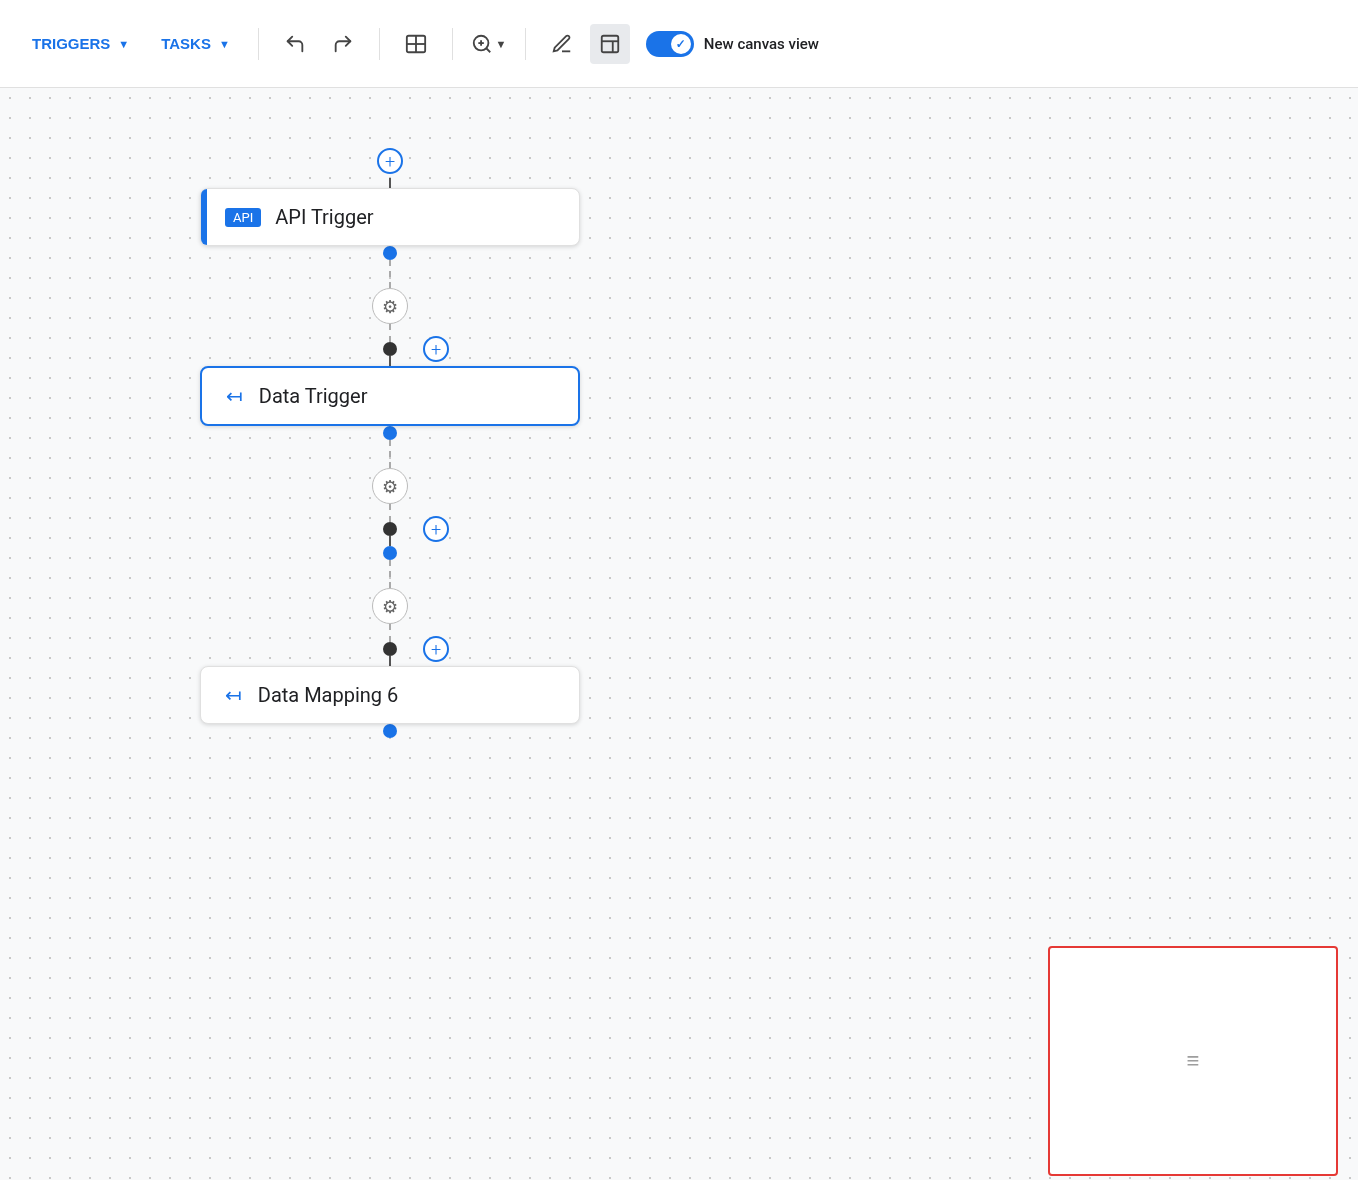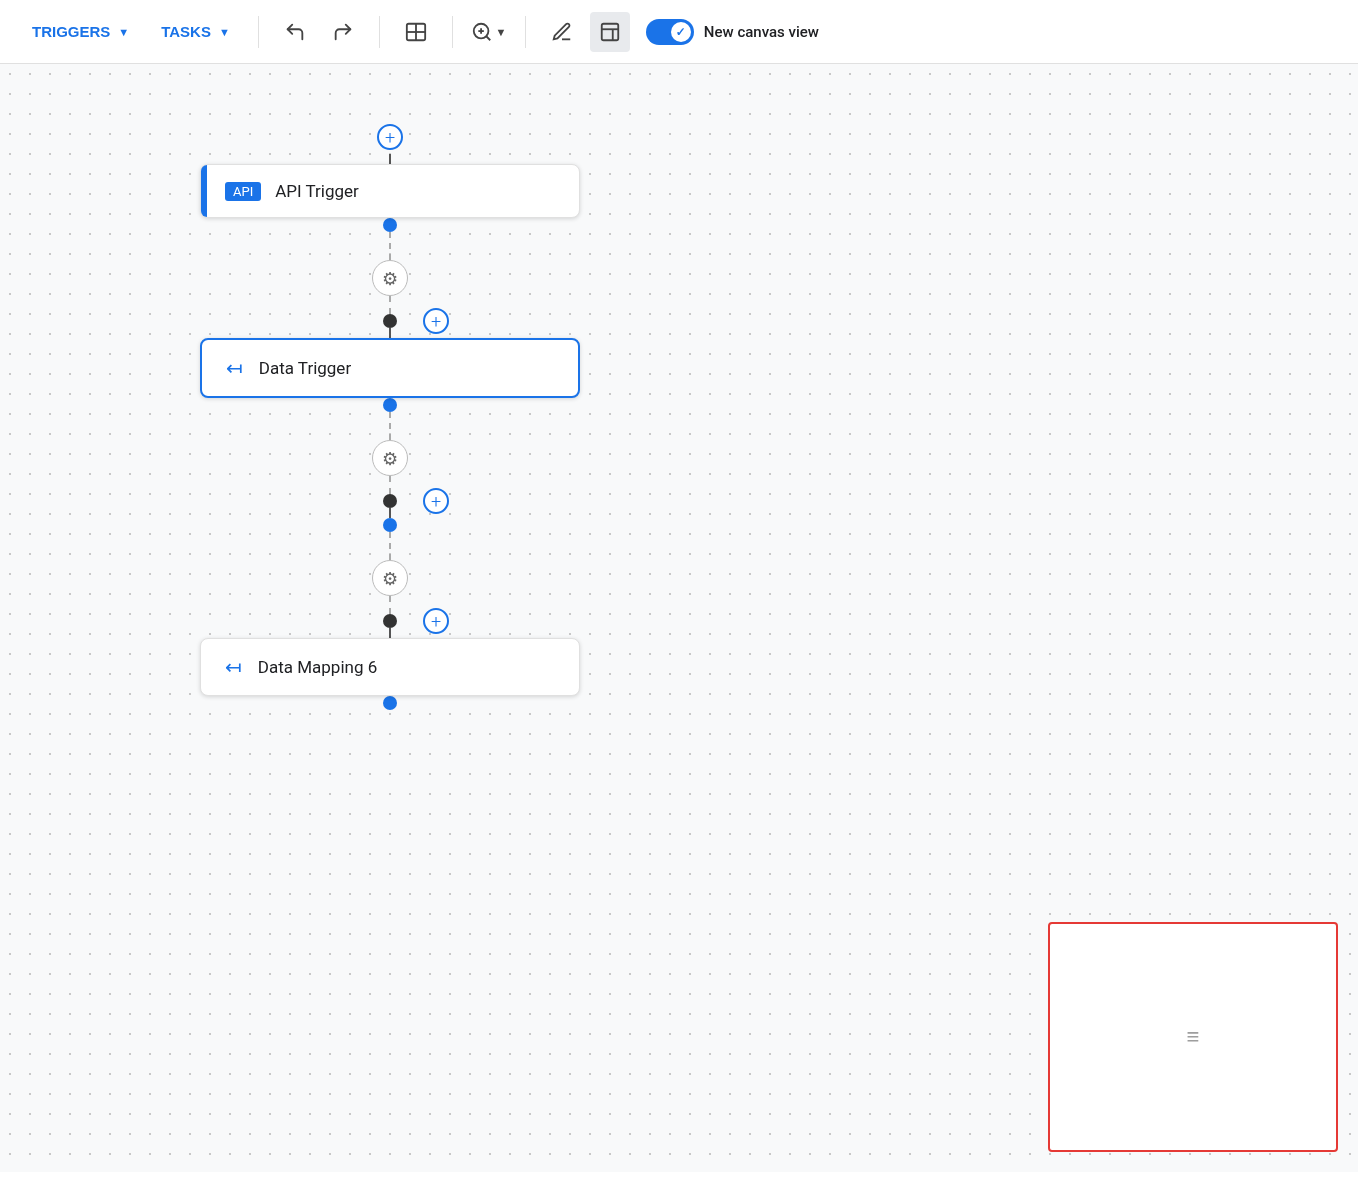--- a/index.html
+++ b/index.html
@@ -8,21 +8,21 @@
       background: #fff;
       overflow: hidden;
       width: 1358px;
       height: 1180px;
     }
 
     
     .toolbar {
       display: flex;
       align-items: center;
-      height: 64px;
+      height: 88px;
       border-bottom: 1px solid #e0e0e0;
       padding: 0 20px;
       gap: 8px;
       background: #fff;
       z-index: 10;
       position: relative;
     }
     .toolbar-btn {
       display: flex;
       align-items: center;
@@ -128,21 +128,21 @@
       border: 1.5px solid #e0e0e0;
     }
     .node-card.selected {
       border: 2px solid #1a73e8;
     }
     .node-icon {
       margin-right: 16px;
       font-size: 22px;
     }
     .node-label {
-      font-size: 17px;
+      font-size: 20px;
       color: #202124;
       font-weight: 400;
     }
     .api-badge {
       background: #1a73e8;
       color: #fff;
       font-size: 13px;
       font-weight: 400;
       padding: 2px 8px;
       border-radius: 3px;

